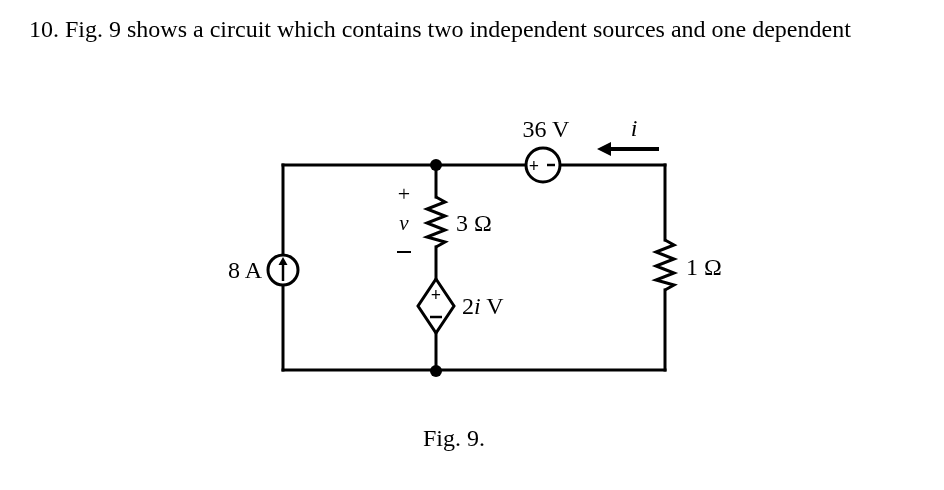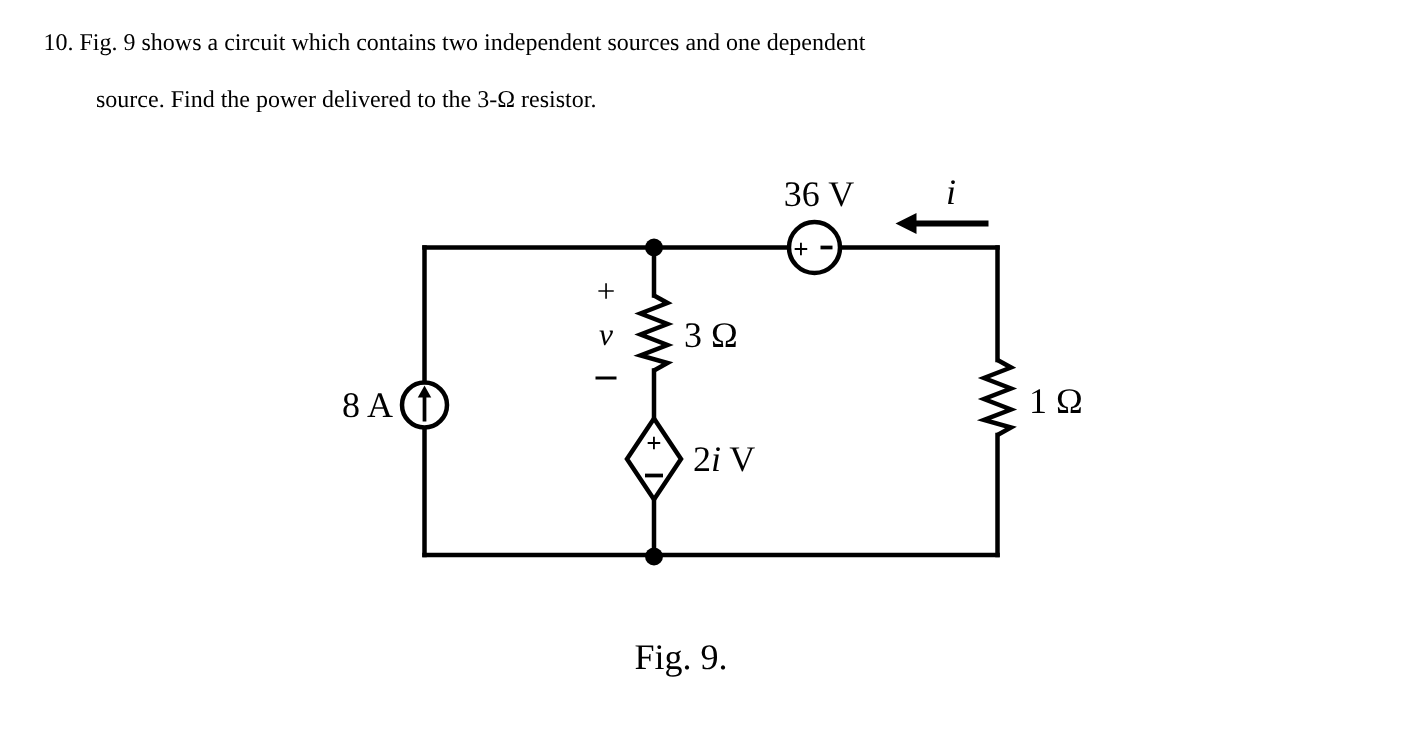--- a/index.html
+++ b/index.html
@@ -1,33 +1,32 @@
 <!DOCTYPE html>
 <html><head>
   <meta charset="utf-8">
   <style>
     html, body { margin: 0; padding: 0; background: #ffffff; }
     body { width: 944px; height: 490px; position: relative; overflow: hidden;
            font-family: "Liberation Serif", "DejaVu Serif", serif; color: #000; }
     .problem { position: absolute; left: 29px; top: 10px; width: 900px;
-               font-size: 16px; line-height: 38px; }
+               font-size: 24px; line-height: 38px; }
     .problem .line2 { padding-left: 35px; display: block; }
     svg { position: absolute; left: 0; top: 0; }
     .lbl { font-family: "Liberation Serif", "DejaVu Serif", serif; font-size: 24px; fill: #000; }
     .lbl-it { font-style: italic; }
     .sign { font-family: "Liberation Serif", "DejaVu Serif", serif; font-size: 22px; fill: #000; }
     .wire { stroke: #000; stroke-width: 3; fill: none; stroke-linecap: square; }
   </style>
 </head>
 <body>
 
 <div class="problem">
   <span>10.</span>
   <span>Fig. 9 shows a circuit which contains two independent sources and one dependent</span>
-  <span class="line2">source. Find the power delivered to the 3-Ω resistor.</span>
 </div>
 
 <svg width="944" height="490" viewBox="0 0 944 490">
 
   <g>
 
     <line class="wire" x1="283" y1="165" x2="283" y2="255"></line>
 
     <line class="wire" x1="283" y1="285" x2="283" y2="370"></line>
 

